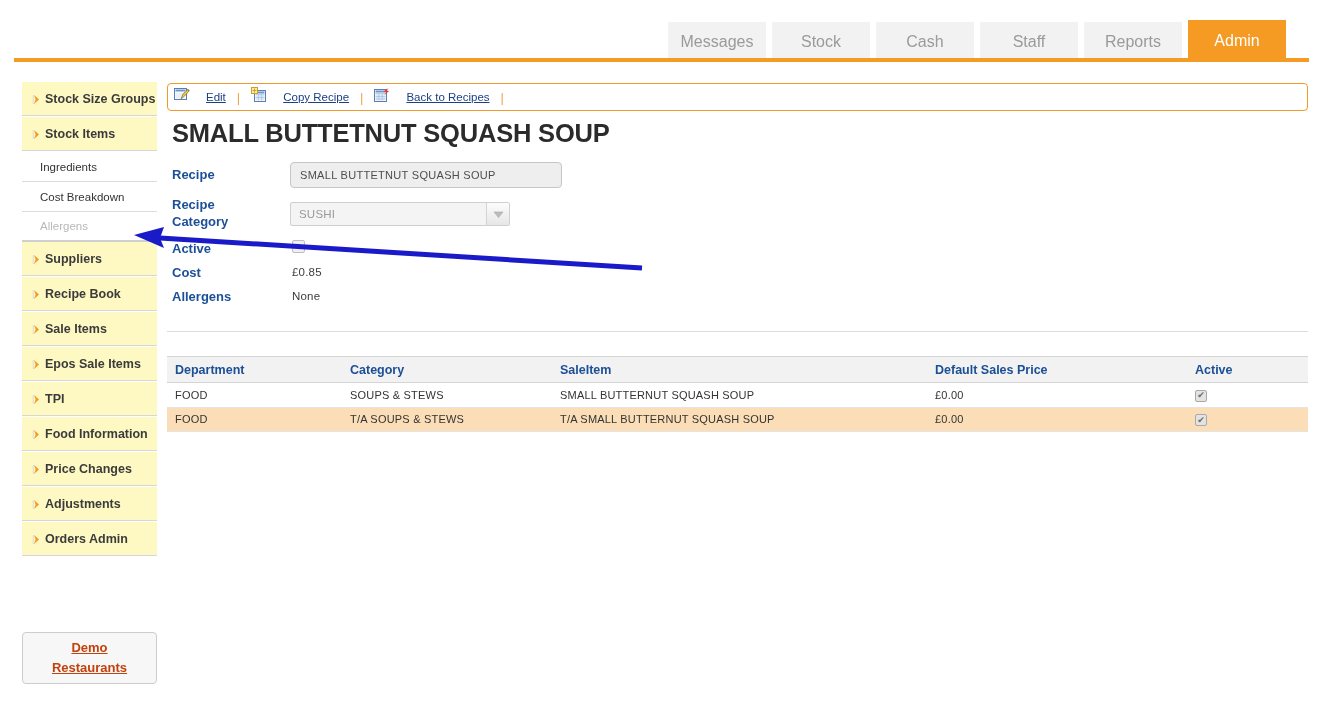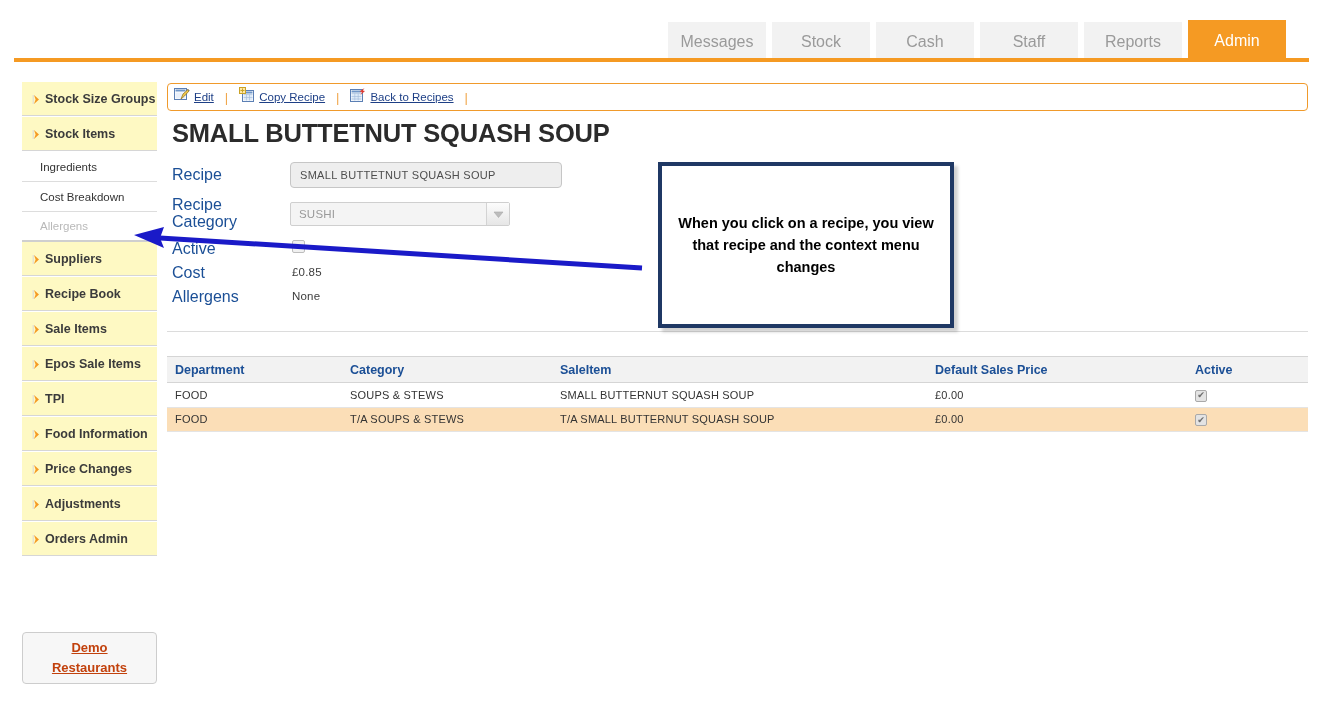--- a/index.html
+++ b/index.html
@@ -154,21 +154,21 @@
     border-radius: 4px;
     box-sizing: border-box;
     display: flex;
     align-items: center;
     padding-left: 6px;
     background: #ffffff;
   }
   .tb-link {
     display: flex;
     align-items: center;
-    gap: 4px;
+    gap: 16px;
     cursor: pointer;
     user-select: none;
   }
   .tb-link .lbl {
     font-size: 11.5px;
     color: #1d3f86;
     text-decoration: underline;
   }
   .tb-sep {
     color: #f0a64a;
@@ -189,22 +189,22 @@
   }
 
   
   #form {
     position: absolute;
     left: 172px; top: 162px;
     width: 420px;
   }
   .f-label {
     position: absolute;
-    font-size: 16px;
-    font-weight: normal;
+    font-size: 13px;
+    font-weight: bold;
     color: #1b4f96;
     line-height: 17px;
   }
   .f-input {
     position: absolute;
     box-sizing: border-box;
     background: #eeeeee;
     border: 1px solid #c6c6c6;
     border-radius: 4px;
     font-size: 11px;
@@ -581,22 +581,19 @@
           <td>FOOD</td>
           <td>T/A SOUPS &amp; STEWS</td>
           <td>T/A SMALL BUTTERNUT SQUASH SOUP</td>
           <td>£0.00</td>
           <td><span class="cell-chk">✔</span></td>
         </tr>
       </tbody>
     </table>
   </div>
 
-  <div id="callout">
-    <div id="callout-text">When you click on a recipe, you view that recipe and the context menu changes</div>
-  </div>
 
   <svg id="arrow-svg" viewBox="0 0 520 60">
     <line x1="512" y1="43" x2="30" y2="13" stroke="#1a1ac8" stroke-width="5"></line>
     <path d="M4 10 L34 2 L30 13 L34 23 Z" fill="#1a1ac8"></path>
   </svg>
 
 </div>
 
 </body></html>

